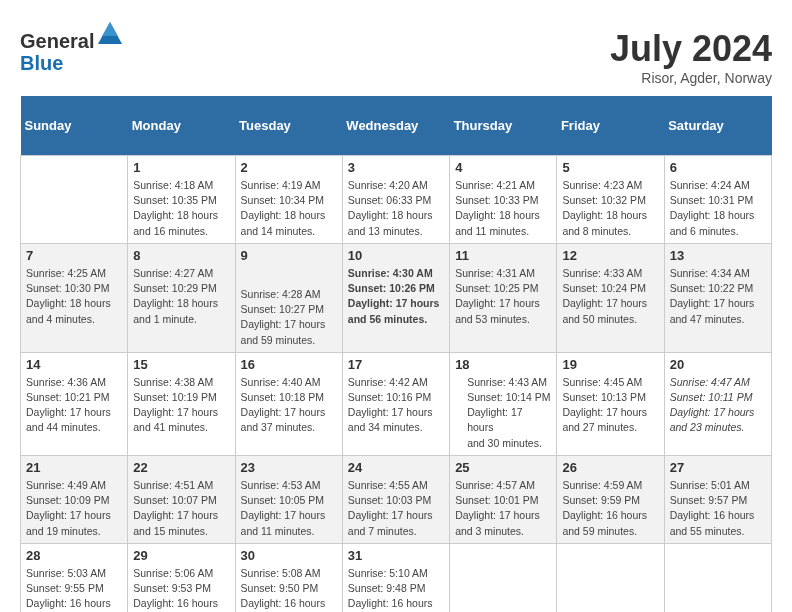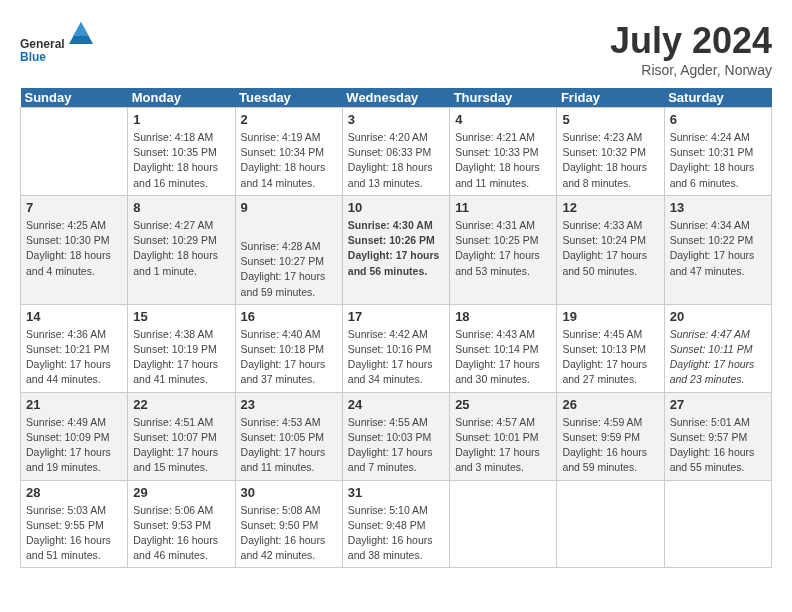--- a/index.html
+++ b/index.html
@@ -14,53 +14,54 @@
       display: flex;
       justify-content: space-between;
       align-items: flex-start;
       margin-bottom: 10px;
     }
     .logo {
       display: flex;
       align-items: center;
     }
     .logo-text {
-      font-size: 12px;
+      font-size: 20px;
       font-weight: bold;
       line-height: 1.1;
     }
     .logo-general { color: #333; }
     .logo-blue { color: #1a6faf; }
     .logo-icon {
       width: 28px;
       height: 28px;
       margin-left: 2px;
       margin-right: -2px;
     }
     .title-block {
       text-align: right;
+      margin-top: 8px;
     }
     .main-title {
       font-size: 36px;
       font-weight: bold;
       color: #333;
     }
     .subtitle {
       font-size: 14px;
       color: #555;
     }
     table {
       width: 100%;
       border-collapse: collapse;
       font-size: 11px;
     }
     thead tr th {
       background-color: #2e6da4;
       color: #fff;
-      padding: 2px 4px;
+      padding: 22px 4px;
       text-align: left;
       font-size: 13px;
       font-weight: bold;
     }
     tbody tr td {
       border: 1px solid #ccc;
       padding: 4px 5px;
       vertical-align: top;
       min-height: 80px;
       width: 14.28%;
@@ -245,21 +246,21 @@
         </td>
         <td>
           <div class="day-number">17</div>
           <div class="day-info" style="white-space: pre-line;">Sunrise: 4:42 AM
 Sunset: 10:16 PM
 Daylight: 17 hours
 and 34 minutes.</div>
         </td>
         <td>
           <div class="day-number">18</div>
-          <div class="day-info" style="white-space: pre-line;">Sunrise: 4:43 AM
+          <div class="day-info" style="white-space: pre-line; margin-left: 12px;">Sunrise: 4:43 AM
 Sunset: 10:14 PM
 Daylight: 17 hours
 and 30 minutes.</div>
         </td>
         <td>
           <div class="day-number">19</div>
           <div class="day-info" style="white-space: pre-line;">Sunrise: 4:45 AM
 Sunset: 10:13 PM
 Daylight: 17 hours
 and 27 minutes.</div>

